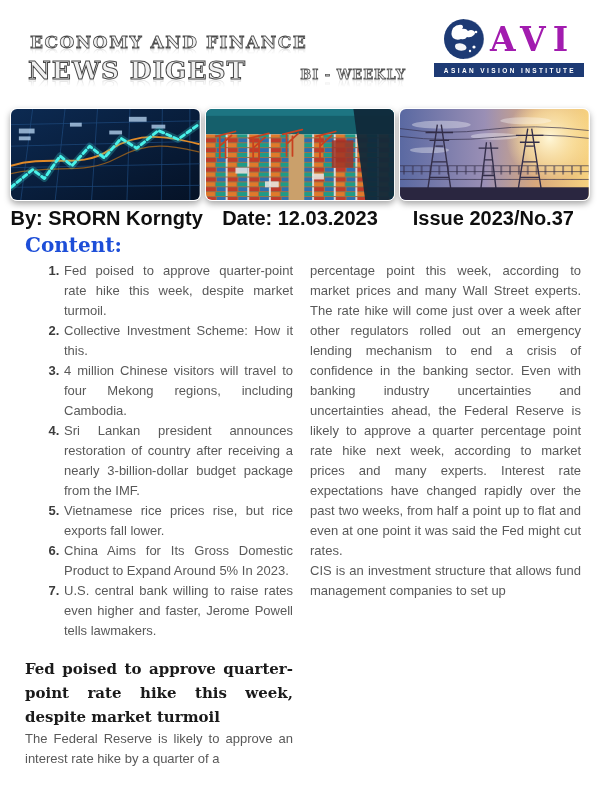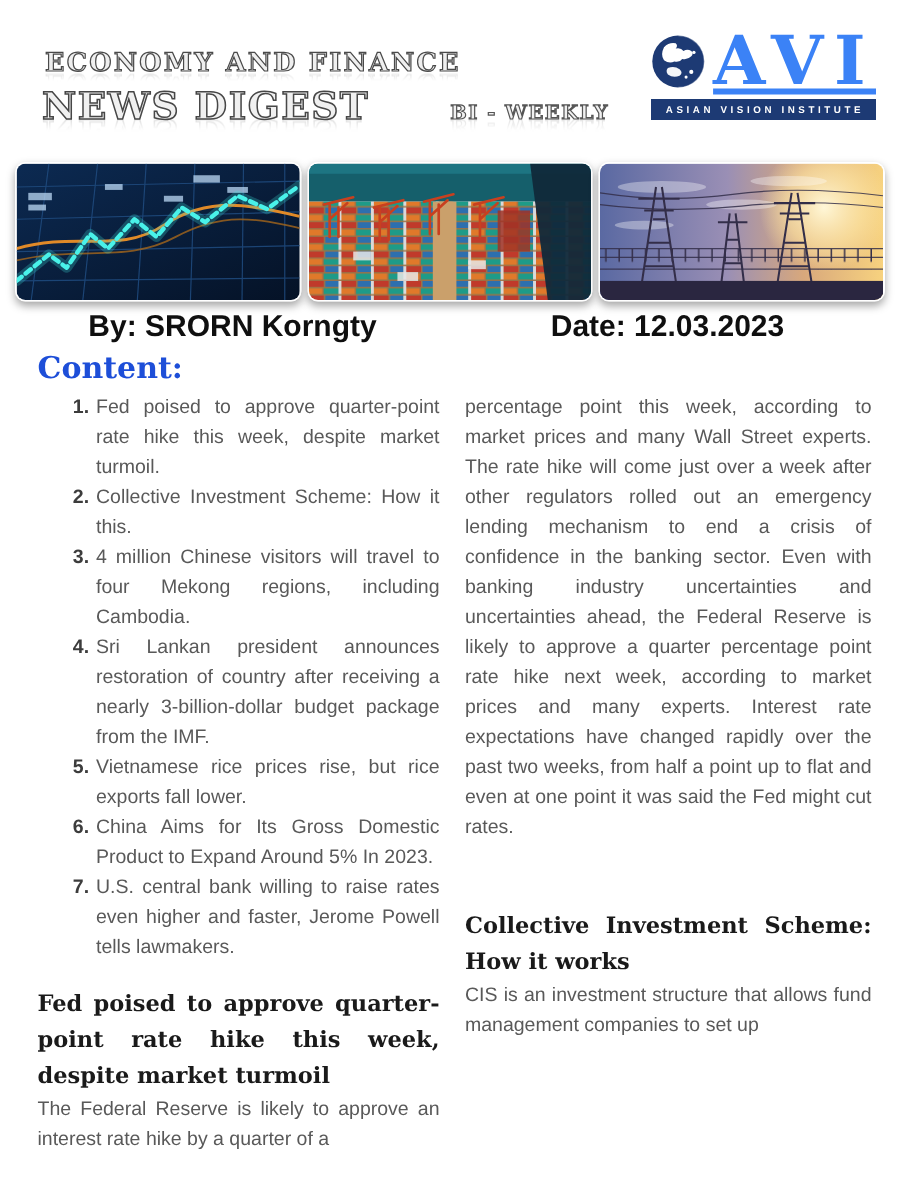--- a/index.html
+++ b/index.html
@@ -24,23 +24,22 @@
     white-space:nowrap;
   }
   .masthead-title{ font-size:25px; letter-spacing:1px; }
   .masthead-subtitle{ font-size:13px; letter-spacing:1px;margin-left:45px; -webkit-text-stroke:0.8px #555; }
 
   
   .logo{ position:absolute; top:18px; right:16px; width:150px; }
   .logo-row{ display:flex; align-items:center; justify-content:center; gap:3px; }
   .logo-acronym{
     font-family:"DejaVu Serif", serif; font-weight:700;
-    font-size:45px; letter-spacing:7px; color:#3b82f6; line-height:1;
+    font-size:33px; letter-spacing:7px; color:#a21caf; line-height:1;
     padding-left:2px;
-    text-decoration:underline;
   }
   .logo-banner{
     margin-top:3px; background:#1d3a74; color:#ffffff;
     font-size:6.5px; font-weight:700; letter-spacing:2.4px;
     text-align:center; padding:3.5px 2px 3px 4px; white-space:nowrap;
   }
 
   
   .hero{ position:absolute; left:10px; top:108px; width:580px; height:93px; display:flex; gap:4px; }
   .hero-img{
@@ -223,35 +222,35 @@
       </g>
       <rect x="0" y="58" width="192" height="14" fill="url(#ins3)"></rect>
       <rect x="0" y="80" width="192" height="13" fill="#2a2640"></rect>
     </svg>
   </div>
 </div>
 
 <div class="byline-row">
   <span>By: SRORN Korngty</span>
   <span>Date: 12.03.2023</span>
+  <span>Issue 2023/No.37</span>
 </div>
 
 <div class="content-heading">Content:</div>
 
 <div class="col-left">
   <ol class="content-list">
     <li>Fed poised to approve quarter-point rate hike this week, despite market turmoil.</li>
     <li>Collective Investment Scheme: How it this.</li>
     <li>4 million Chinese visitors will travel to four Mekong regions, including Cambodia.</li>
     <li>Sri Lankan president announces restoration of country after receiving a nearly 3-billion-dollar budget package from the IMF.</li>
     <li>Vietnamese rice prices rise, but rice exports fall lower.</li>
     <li>China Aims for Its Gross Domestic Product to Expand Around 5% In 2023.</li>
     <li>U.S. central bank willing to raise rates even higher and faster, Jerome Powell tells lawmakers.</li>
   </ol>
   <h2 class="article-heading">Fed poised to approve quarter-point rate hike this week, despite market turmoil</h2>
   <p class="article-body">The Federal Reserve is likely to approve an interest rate hike by a quarter of a</p>
 </div>
 
 <div class="col-right">
   <p class="article-body first">percentage point this week, according to market prices and many Wall Street experts. The rate hike will come just over a week after other regulators rolled out an emergency lending mechanism to end a crisis of confidence in the banking sector. Even with banking industry uncertainties and uncertainties ahead, the Federal Reserve is likely to approve a quarter percentage point rate hike next week, according to market prices and many experts. Interest rate expectations have changed rapidly over the past two weeks, from half a point up to flat and even at one point it was said the Fed might cut rates.</p>
-  <h2 class="article-heading">Collective Investment Scheme: How it works</h2>
   <p class="article-body">CIS is an investment structure that allows fund management companies to set up</p>
 </div>
 
 </body></html>

